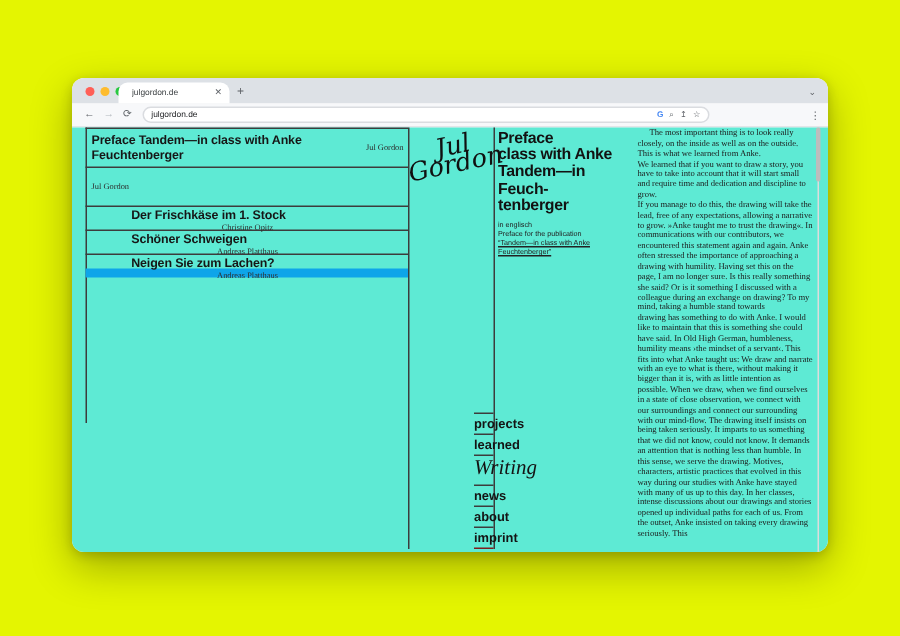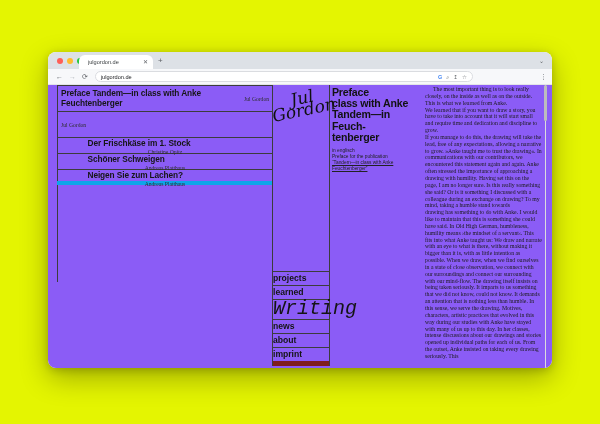--- a/index.html
+++ b/index.html
@@ -27,42 +27,42 @@
   .navbtn.disabled{color:#b3b8bd;}
   .omnibox{flex:0 0 auto;width:378px;height:11px;margin-left:4px;background:#fff;border:1px solid #dadce0;border-radius:6px;
            display:flex;align-items:center;box-sizing:border-box;padding:0 5px;}
   .omni-url{font-size:5.6px;color:#202124;flex:1;}
   .omni-icons{display:flex;align-items:center;gap:4px;}
   .oicon{font-size:5.5px;line-height:6px;color:#5f6368;}
   .oicon.g{color:#4285f4;font-weight:bold;}
   .menu-dots{margin-left:auto;font-size:7px;color:#5f6368;}
 
   
-  .site{position:absolute;left:0;top:33px;width:504px;height:283px;background:#8b5cf6;}
+  .site{position:absolute;left:0;top:33px;width:504px;height:283px;background:#5eead4;}
 
   .left-rule{position:absolute;left:9px;top:0;width:1px;height:197px;background:#3c3c3c;}
   .articles{position:absolute;left:9px;top:0;width:215px;}
   .row{display:flex;justify-content:space-between;align-items:center;border-top:1px solid #3c3c3c;
        padding:1px 3px 1px 4px;box-sizing:border-box;}
-  .row:last-child{border-bottom:4px solid #0ea5e9;}
+  .row:last-child{border-bottom:6px solid #0ea5e9;}
   .row.tall{height:26px;} .row.short{height:16px;flex-direction:column;}
   .a-title{font-weight:bold;font-size:8.3px;line-height:9.8px;letter-spacing:-0.1px;color:#161616;width:155px;}
   .a-author{font-family:"Liberation Serif",serif;font-size:5.6px;color:#2d2d2d;white-space:nowrap;}
 
   .midcol{position:absolute;left:224px;top:0;width:56px;height:281px;border-left:1px solid #3c3c3c;
           border-right:1px solid #3c3c3c;display:flex;flex-direction:column;box-sizing:content-box;}
   .logo{transform:rotate(-12deg);padding-top:6px;font-family:"DejaVu Serif",serif;font-style:italic;color:#101010;}
   .logo .l1{font-size:17px;line-height:14px;margin-left:18px;}
   .logo .l2{font-size:17px;line-height:14px;margin-left:-3px;margin-top:-2px;}
   .midspacer{flex:1;}
-  .nav-item{border-top:1px solid #3c3c3c;font-weight:bold;font-size:8.6px;color:#141414;
-            padding:2px 0;line-height:9px;}
-  .nav-item.script{font-family:Liberation Mono, monospace;font-style:italic;font-weight:normal;font-size:20px;
+  .nav-item{border-top:1px solid #3c3c3c;text-align:center;font-weight:bold;font-size:8.6px;color:#141414;
+            padding:2px 0;line-height:9px;margin-left:43px;}
+  .nav-item.script{font-family:Liberation Serif, serif;font-style:italic;font-weight:normal;font-size:14px;
                    line-height:16px;padding:1px 0 2px;}
-  .nav-item:last-child{border-bottom:5px solid #7f1d1d;}
+  .nav-item:last-child{border-bottom:1px solid #7f1d1d;}
 
   .art-head{position:absolute;left:284px;top:2px;width:92px;}
   .art-title{font-weight:bold;font-size:10.6px;line-height:11.2px;letter-spacing:-0.2px;color:#121212;}
   .art-meta{margin-top:5px;font-size:4.8px;line-height:6px;color:#222;width:72px;}
   .meta-lang{display:block;}
   .meta-link{text-decoration:underline;}
 
   .art-body{position:absolute;left:377px;top:1px;width:117px;height:282px;overflow:hidden;
             font-family:"Liberation Serif",serif;font-size:5.75px;line-height:6.84px;color:#1b1b1b;}
   .art-body p{margin:0;}

